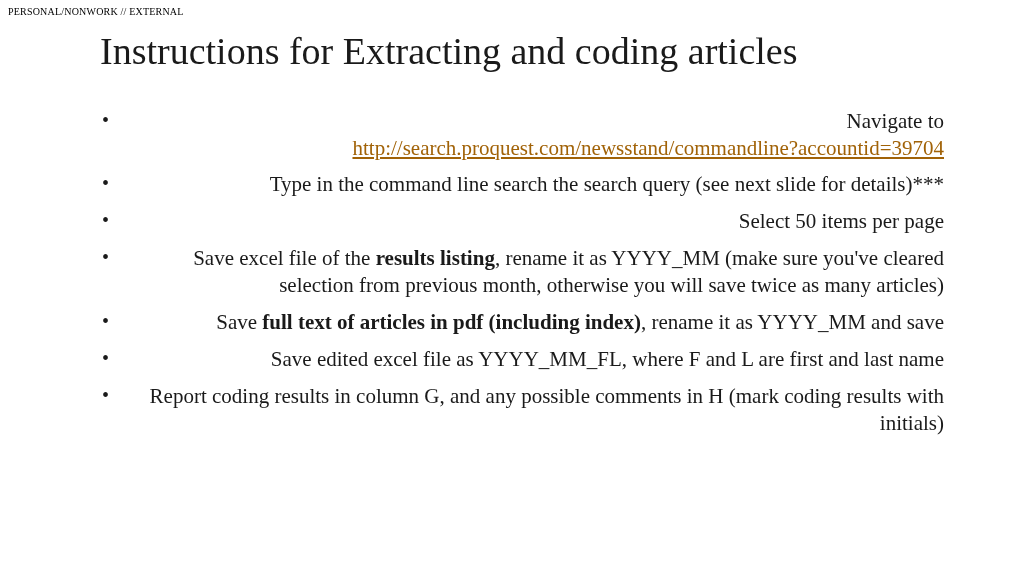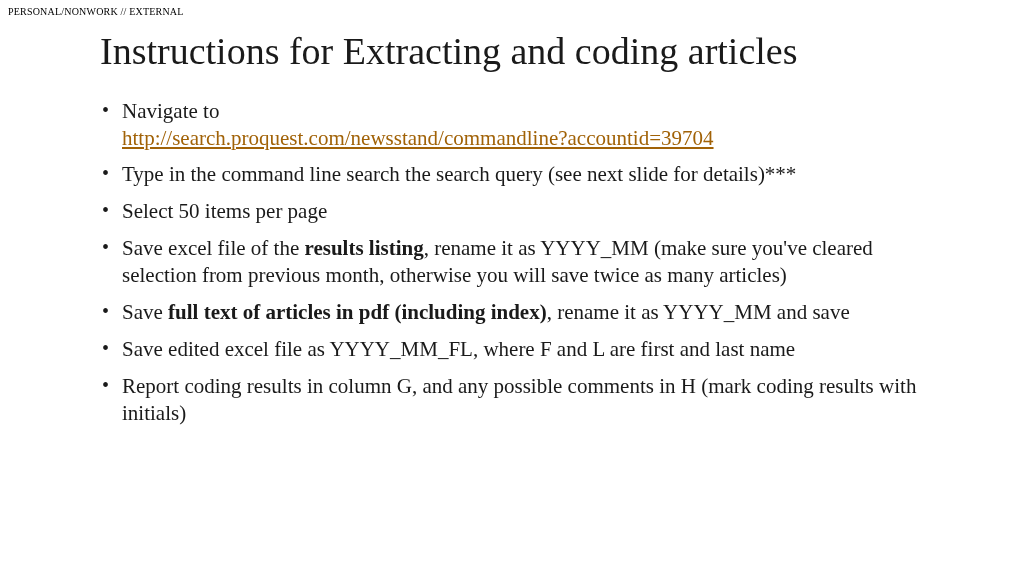--- a/index.html
+++ b/index.html
@@ -22,27 +22,28 @@
       left: 8px;
       font-size: 10px;
       letter-spacing: 0.2px;
     }
     .slide {
       padding: 30px 80px 20px 100px;
     }
     .title {
       font-size: 38px;
       font-weight: 400;
-      margin-bottom: 24px;
+      margin-bottom: 34px;
       line-height: 1.15;
       color: #1a1a1a;
     }
     ul.bullets {
       list-style: none;
       padding-left: 0;
+      text-align: right;
     }
     ul.bullets > li {
       position: relative;
       padding-left: 22px;
       font-size: 21px;
       line-height: 1.28;
       margin-bottom: 10px;
       color: #1a1a1a;
     }
     ul.bullets > li::before {

